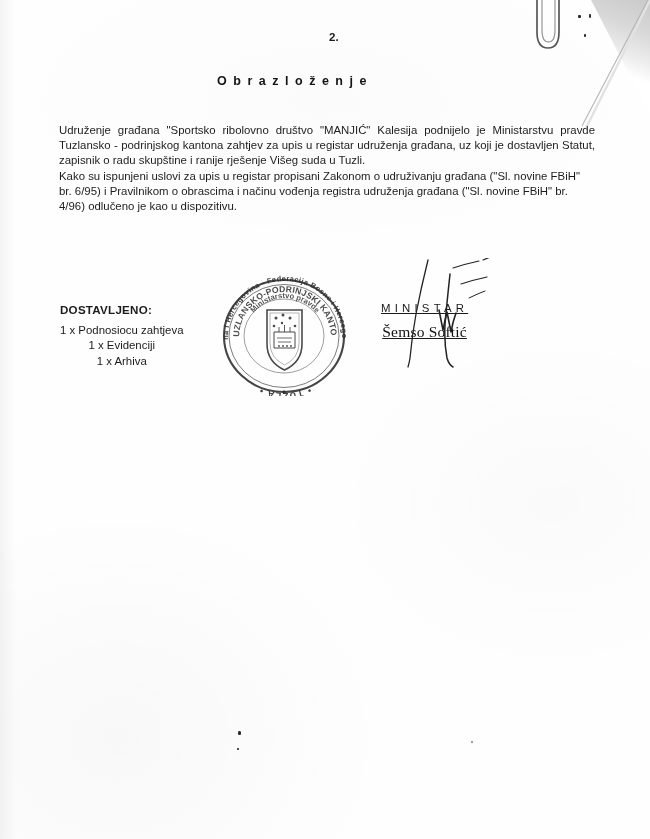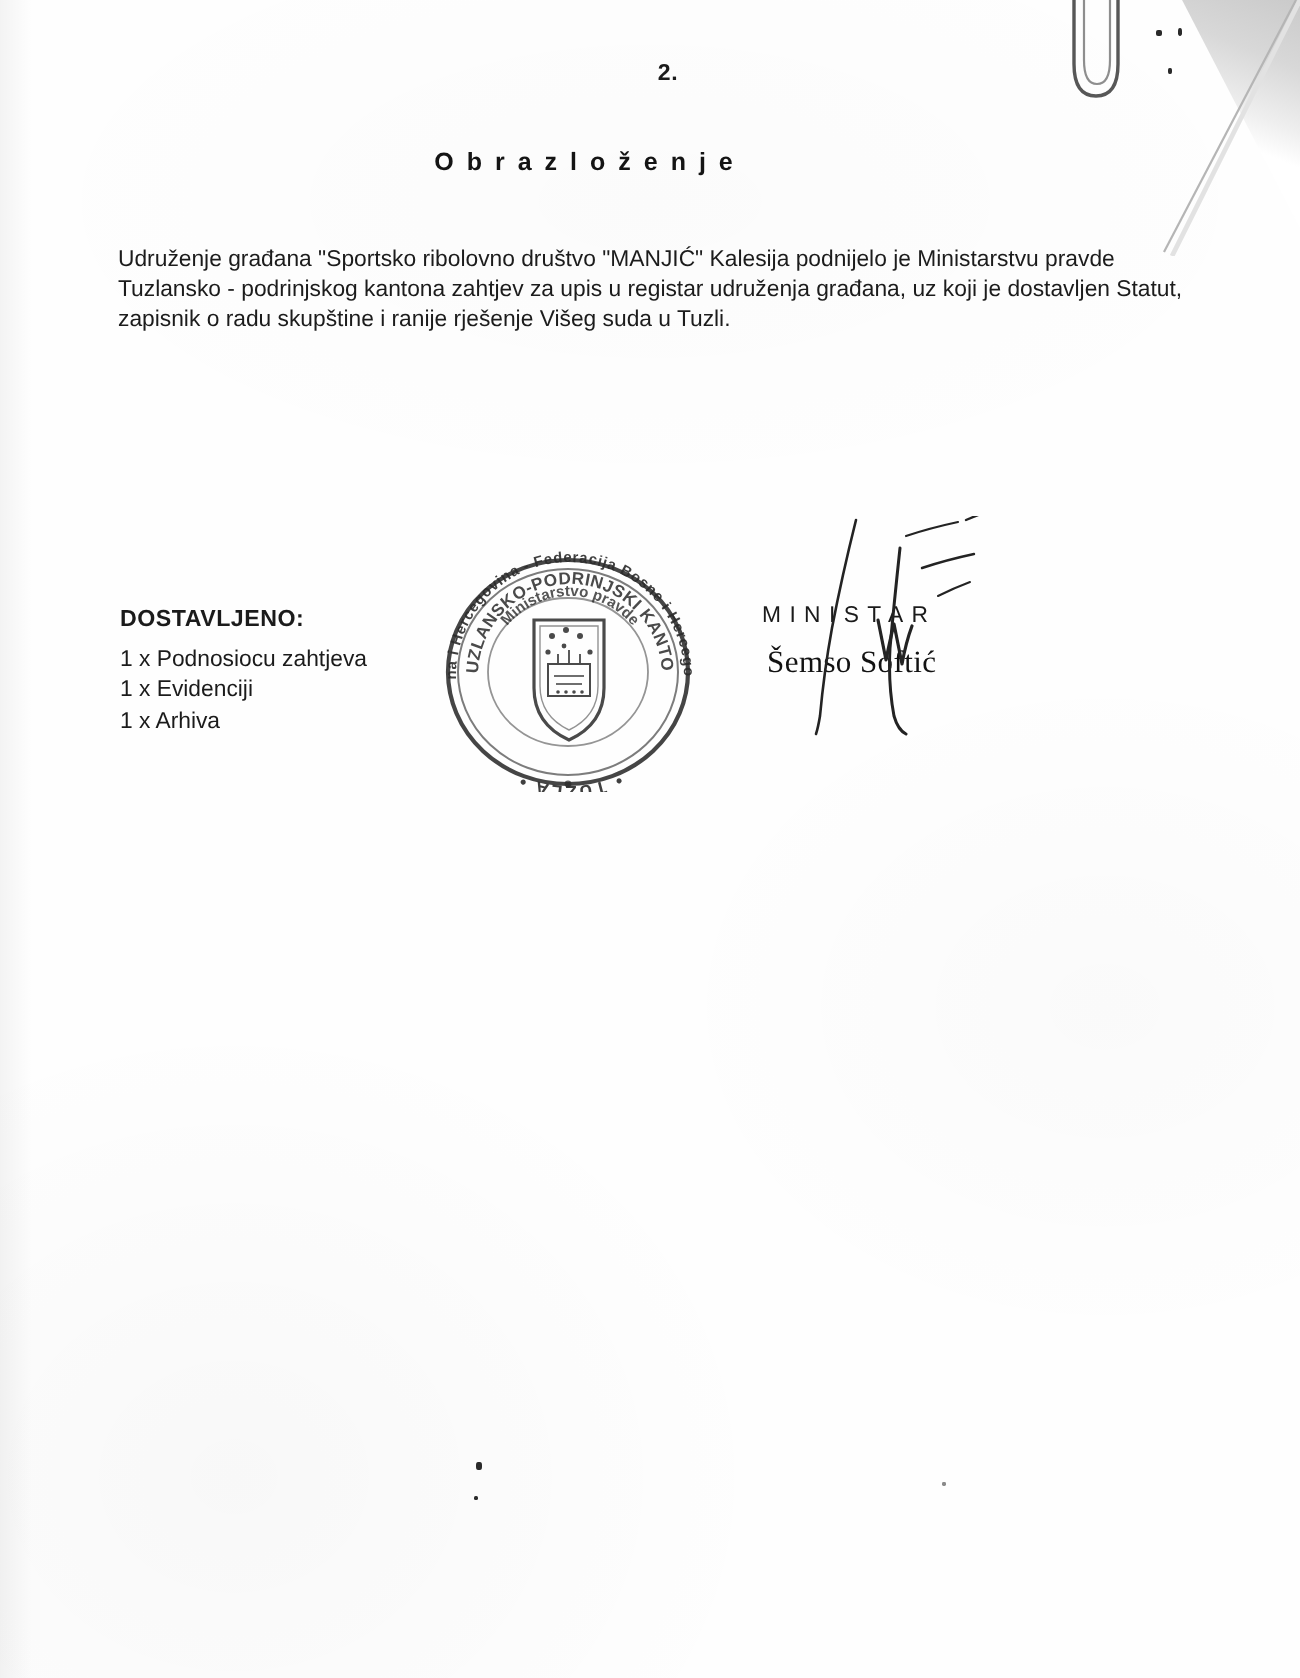--- a/index.html
+++ b/index.html
@@ -104,28 +104,30 @@
   .dostavljeno-title {
     font-weight: 700;
     letter-spacing: 0.25px;
     font-size: 11.6px;
     margin-bottom: 6px;
   }
   .dostavljeno-list {
     list-style: none;
     margin: 0;
     padding: 0;
+    text-align: center;
   }
   .dostavljeno-list li { white-space: nowrap; }
 
   .signature-block {
     position: absolute;
     left: 381px;
     top: 302px;
-    text-align: right;
+    text-align: center;
+    text-decoration: underline;
   }
   .minister-label {
     font-size: 11.4px;
     font-weight: 500;
     letter-spacing: 4.2px;
     color: #1a1a1a;
   }
   .minister-name {
     font-family: "Liberation Serif", serif;
     font-size: 15.5px;
@@ -194,20 +196,21 @@
   <div class="speck" style="left:238px; top:731px; width:2.6px; height:4px;"></div>
   <div class="speck" style="left:237px; top:748px; width:2px; height:2px;"></div>
   <div class="speck" style="left:471px; top:741px; width:1.8px; height:1.8px; background:#8a8a8a;"></div>
 
   <div class="page-number">2.</div>
 
   <div class="section-heading">Obrazloženje</div>
 
   <div class="body-text">
     <p>Udruženje građana "Sportsko ribolovno društvo "MANJIĆ" Kalesija  podnijelo je Ministarstvu pravde Tuzlansko - podrinjskog kantona zahtjev za upis u registar udruženja građana, uz koji je dostavljen Statut,  zapisnik o radu skupštine i ranije rješenje Višeg suda u Tuzli.</p>
+    <p>Kako su ispunjeni uslovi za upis u registar propisani Zakonom o udruživanju građana ("Sl. novine FBiH" br. 6/95) i Pravilnikom o obrascima i načinu vođenja registra udruženja građana ("Sl. novine FBiH" br. 4/96)  odlučeno je kao u dispozitivu.</p>
   </div>
 
   <div class="dostavljeno-block">
     <div class="dostavljeno-title">DOSTAVLJENO:</div>
     <ul class="dostavljeno-list">
       <li>1 x Podnosiocu zahtjeva</li>
       <li>1 x Evidenciji</li>
       <li>1 x Arhiva</li>
     </ul>
   </div>

